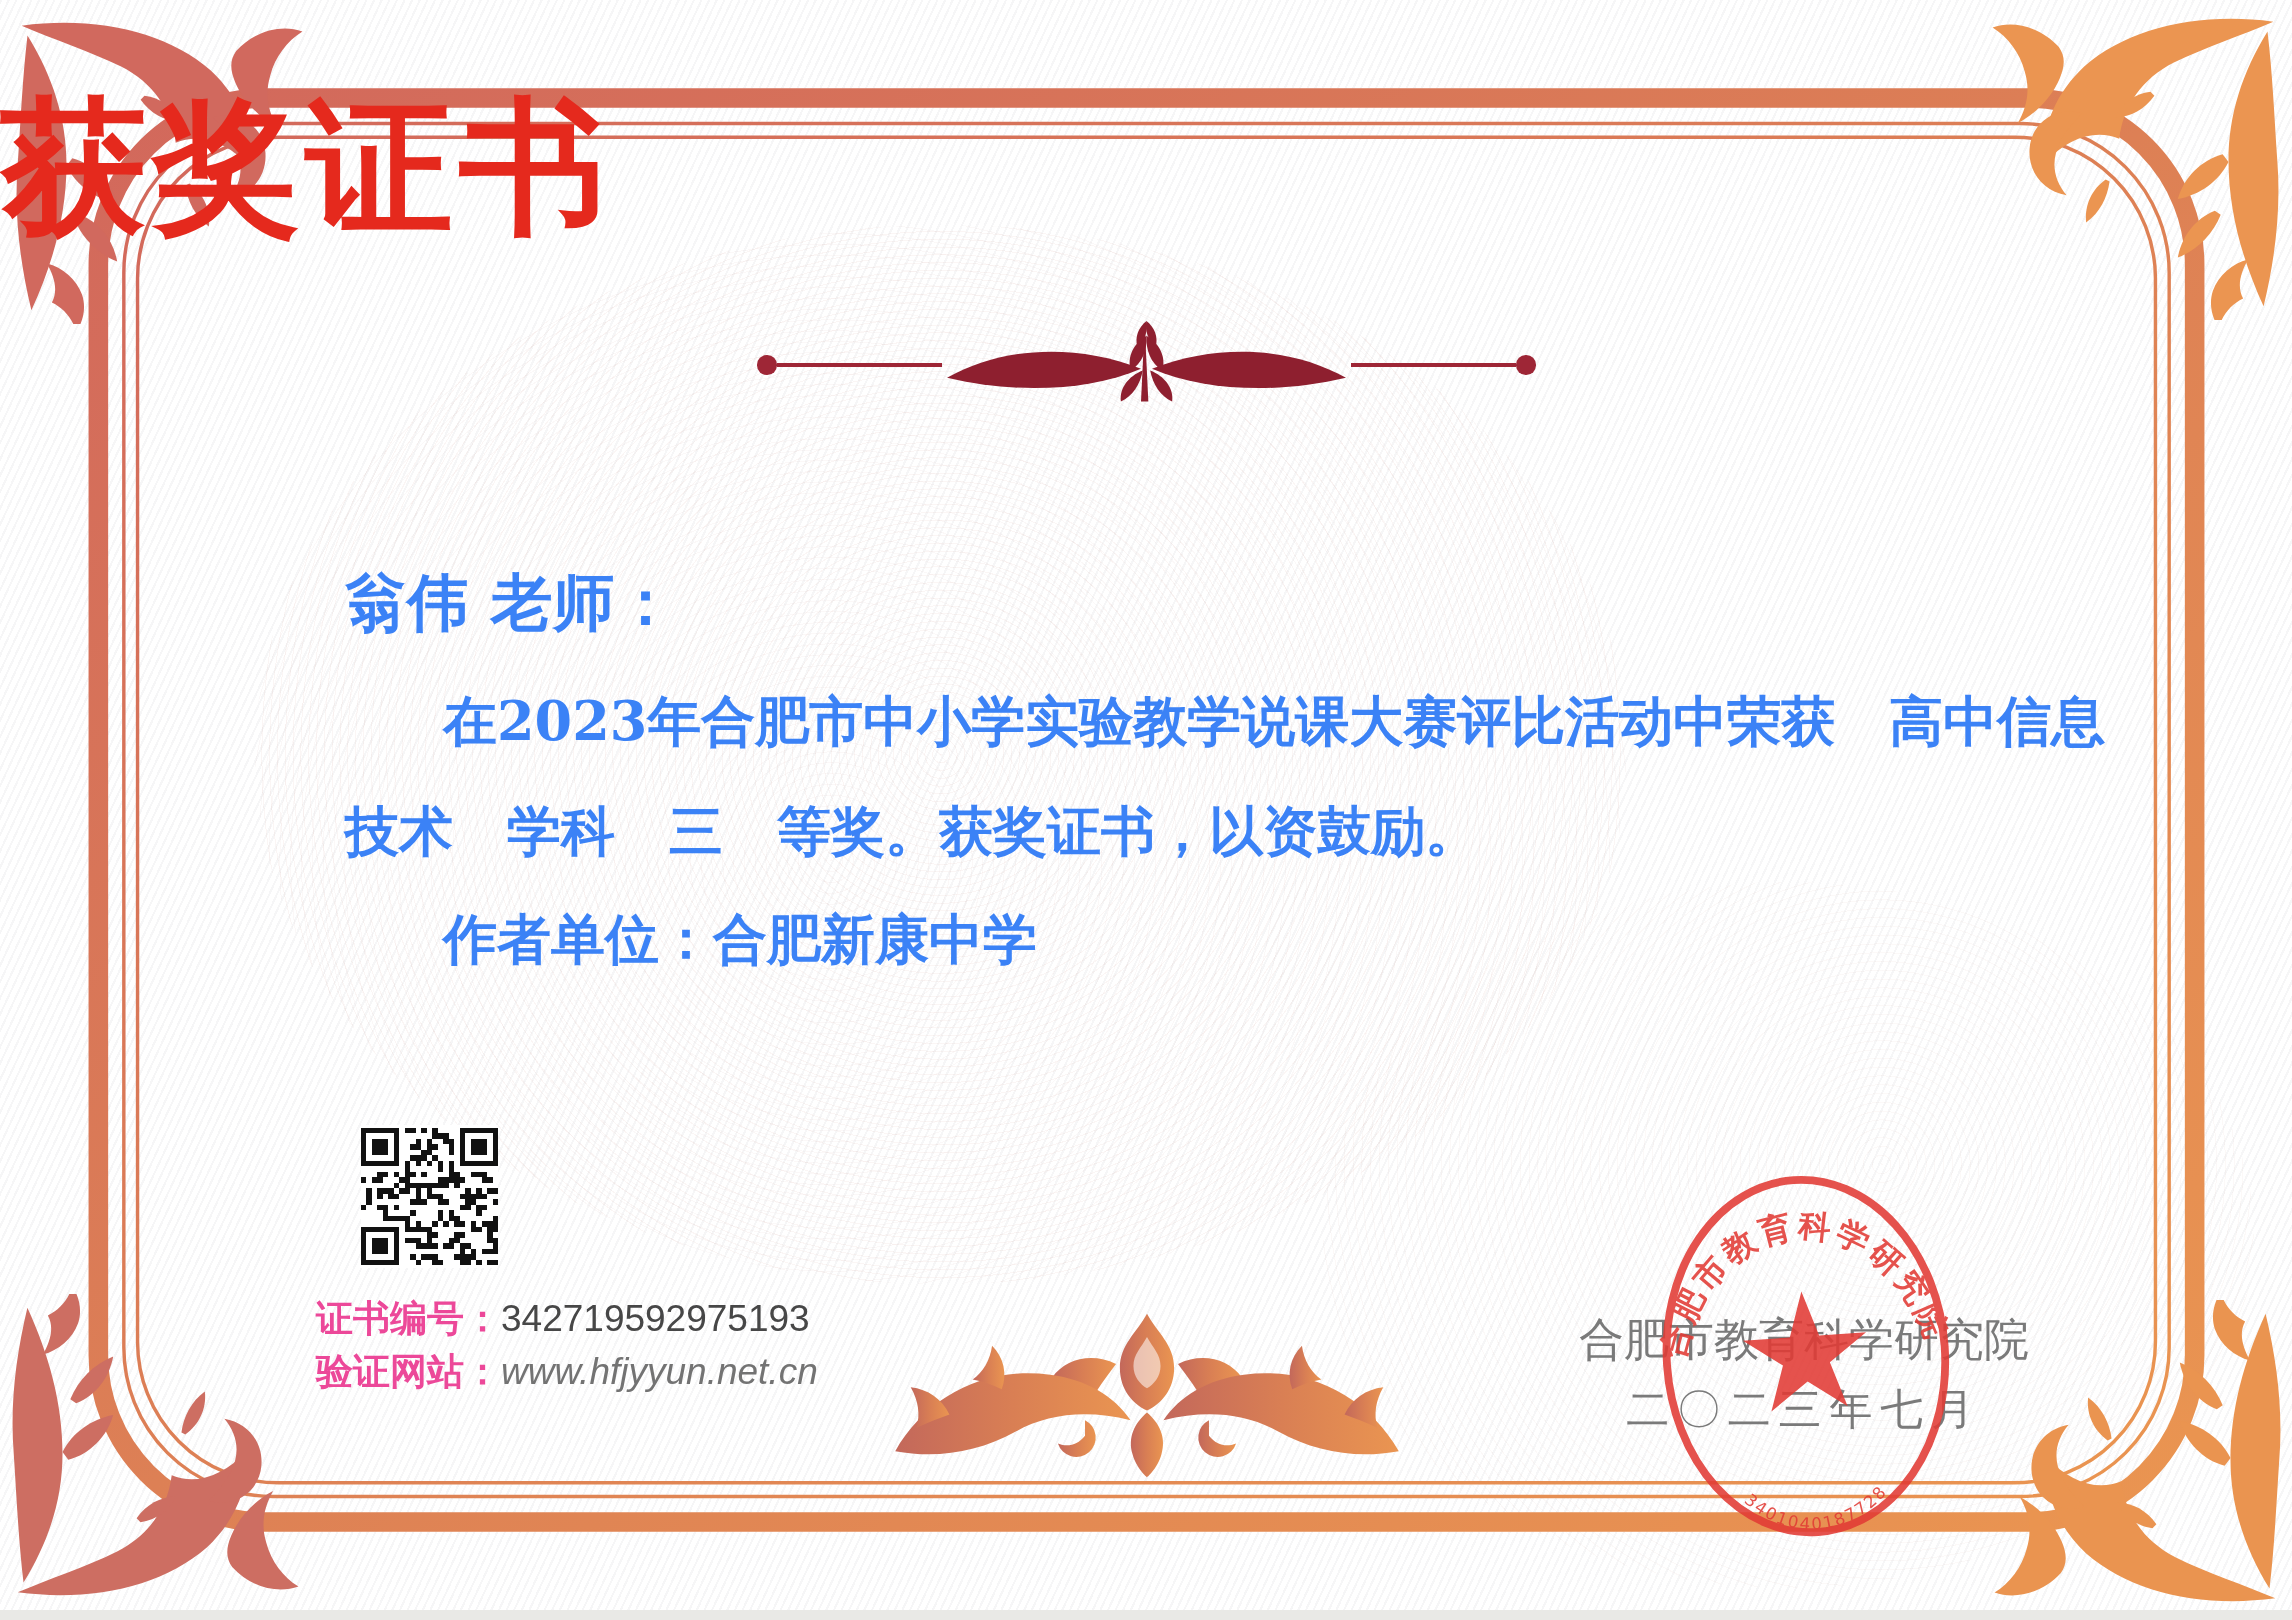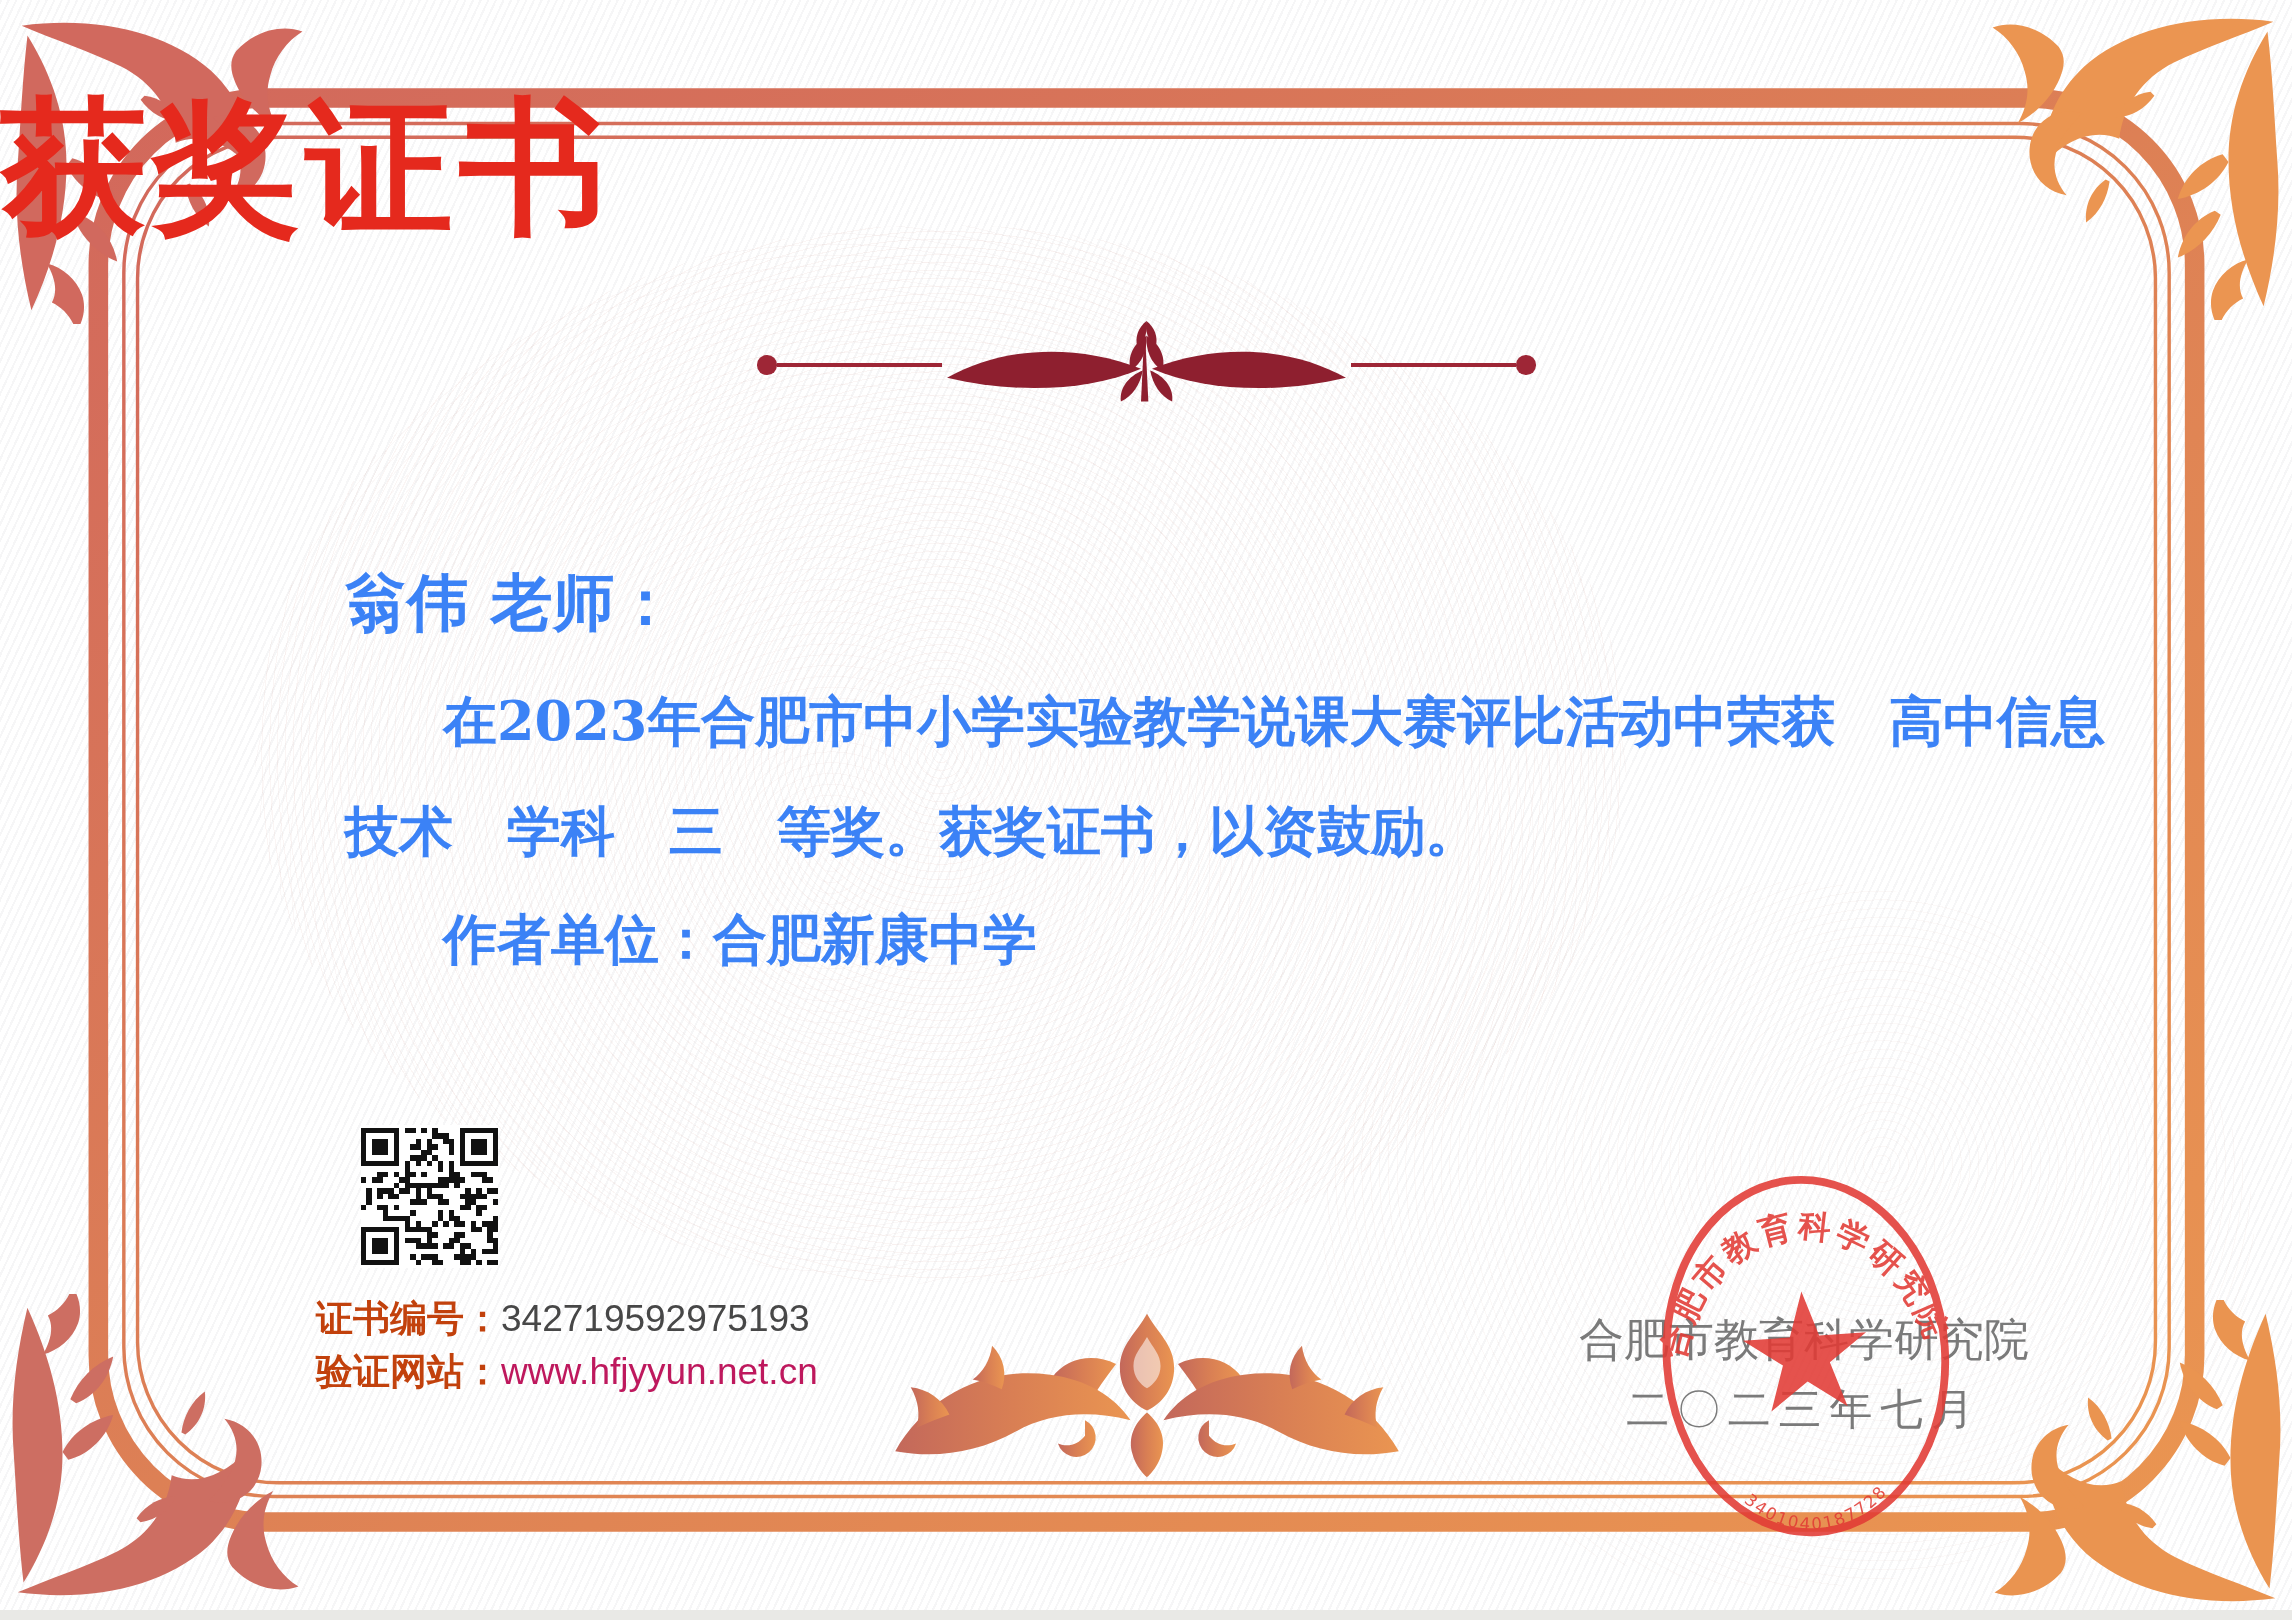--- a/index.html
+++ b/index.html
@@ -45,23 +45,23 @@
   .divider .bar{width:165px;height:4.9px;background:#9e2636;}
   .divider .crest{width:421px;height:98px;margin:0 -5.9px;}
   .bodytext{color:#3b82f6;font-family:"DejaVu Serif","Liberation Serif",serif;font-weight:700;}
   .name-line{left:345px;top:561px;font-size:62px;}
   .line1{left:443px;top:686px;font-size:54px;}
   .line2{left:345px;top:796px;font-size:54px;}
   .line3{left:443px;top:904px;font-size:54px;}
   .qr{left:361px;top:1125px;width:137px;height:143px;background:#fff;}
   .qr svg{width:100%;height:100%;}
   .footer-info{left:316px;top:1292px;font-size:37px;line-height:53px;}
-  .footer-info .lbl{color:#c2410c;font-weight:700;}
+  .footer-info .lbl{color:#ec4899;font-weight:700;}
   .footer-info .num{color:#474747;}
-  .footer-info .web{color:#be185d;}
+  .footer-info .web{color:#737373;font-style:italic;}
   .issuer{
     left:1549px;top:1313px;width:510px;text-align:center;
     font-family:"DejaVu Serif","Liberation Serif",serif;color:#7a7a7a;
   }
   .issuer .org{font-size:45px;line-height:1.2;}
   .issuer .date{font-size:43px;letter-spacing:7.8px;margin-top:13.7px;}
   .seal{left:1653px;top:1164px;width:306px;height:388px;opacity:.88;transform:rotate(-4deg);}
   .seal svg{width:100%;height:100%;}
   .crest-bottom{left:855px;top:1304px;width:584px;height:184px;z-index:5;}
   .crest-bottom svg{width:100%;height:100%;}

